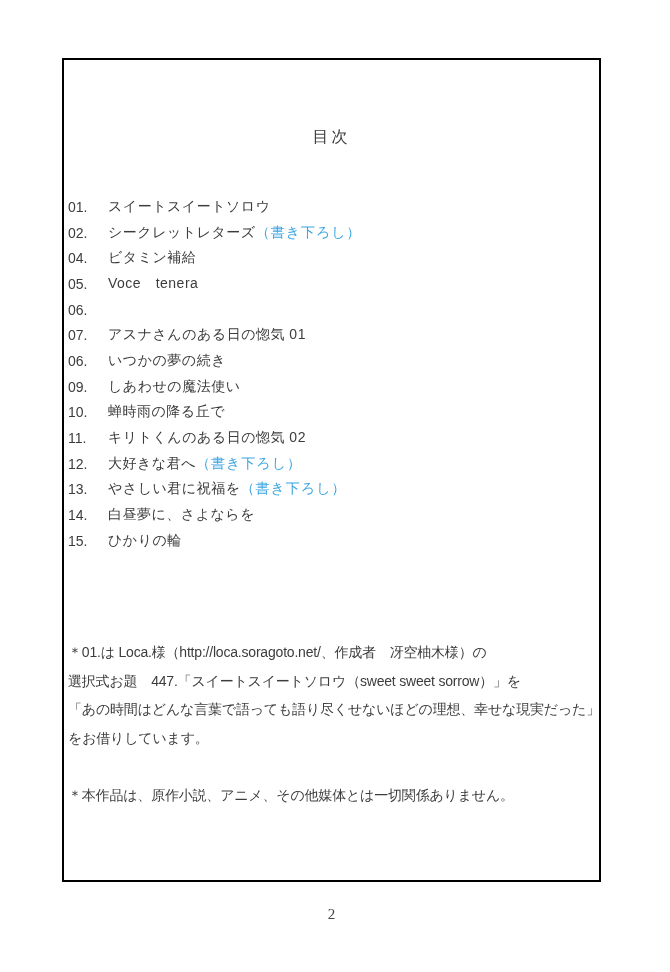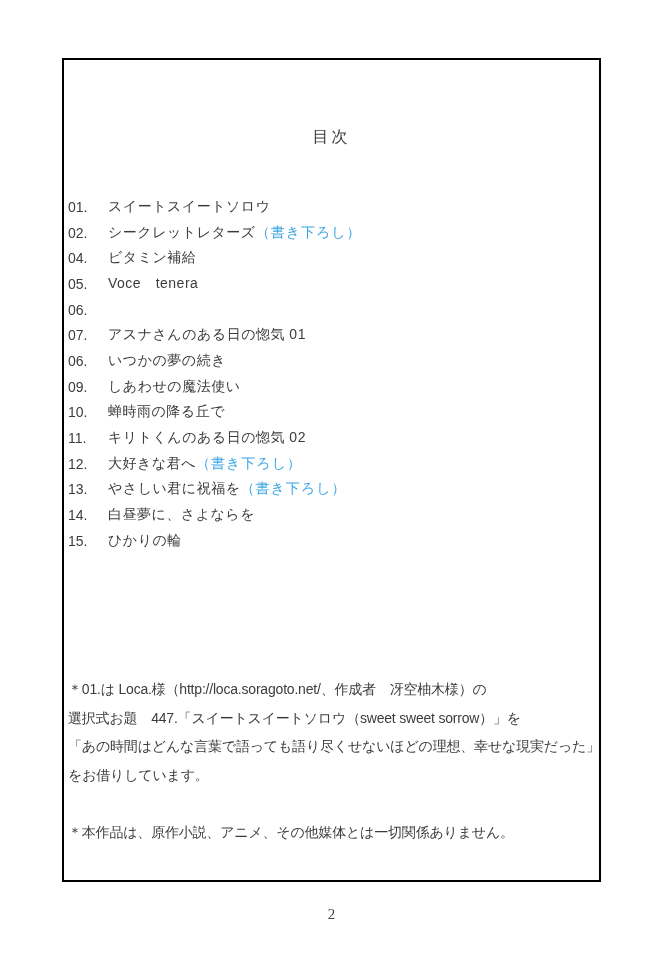--- a/index.html
+++ b/index.html
@@ -59,21 +59,20 @@
     letter-spacing: 0.5px;
   }
   .toc-note {
     letter-spacing: 1px;
   }
   .footnotes {
     position: absolute;
     top: 578px;
     left: 4px;
     right: 18px;
-    margin-top: 37px;
   }
   .footnote-line {
     height: 28.5px;
     line-height: 28.5px;
     font-size: 14px;
     color: #3c3c3c;
     white-space: nowrap;
     letter-spacing: -0.2px;
   }
   .page-number {

